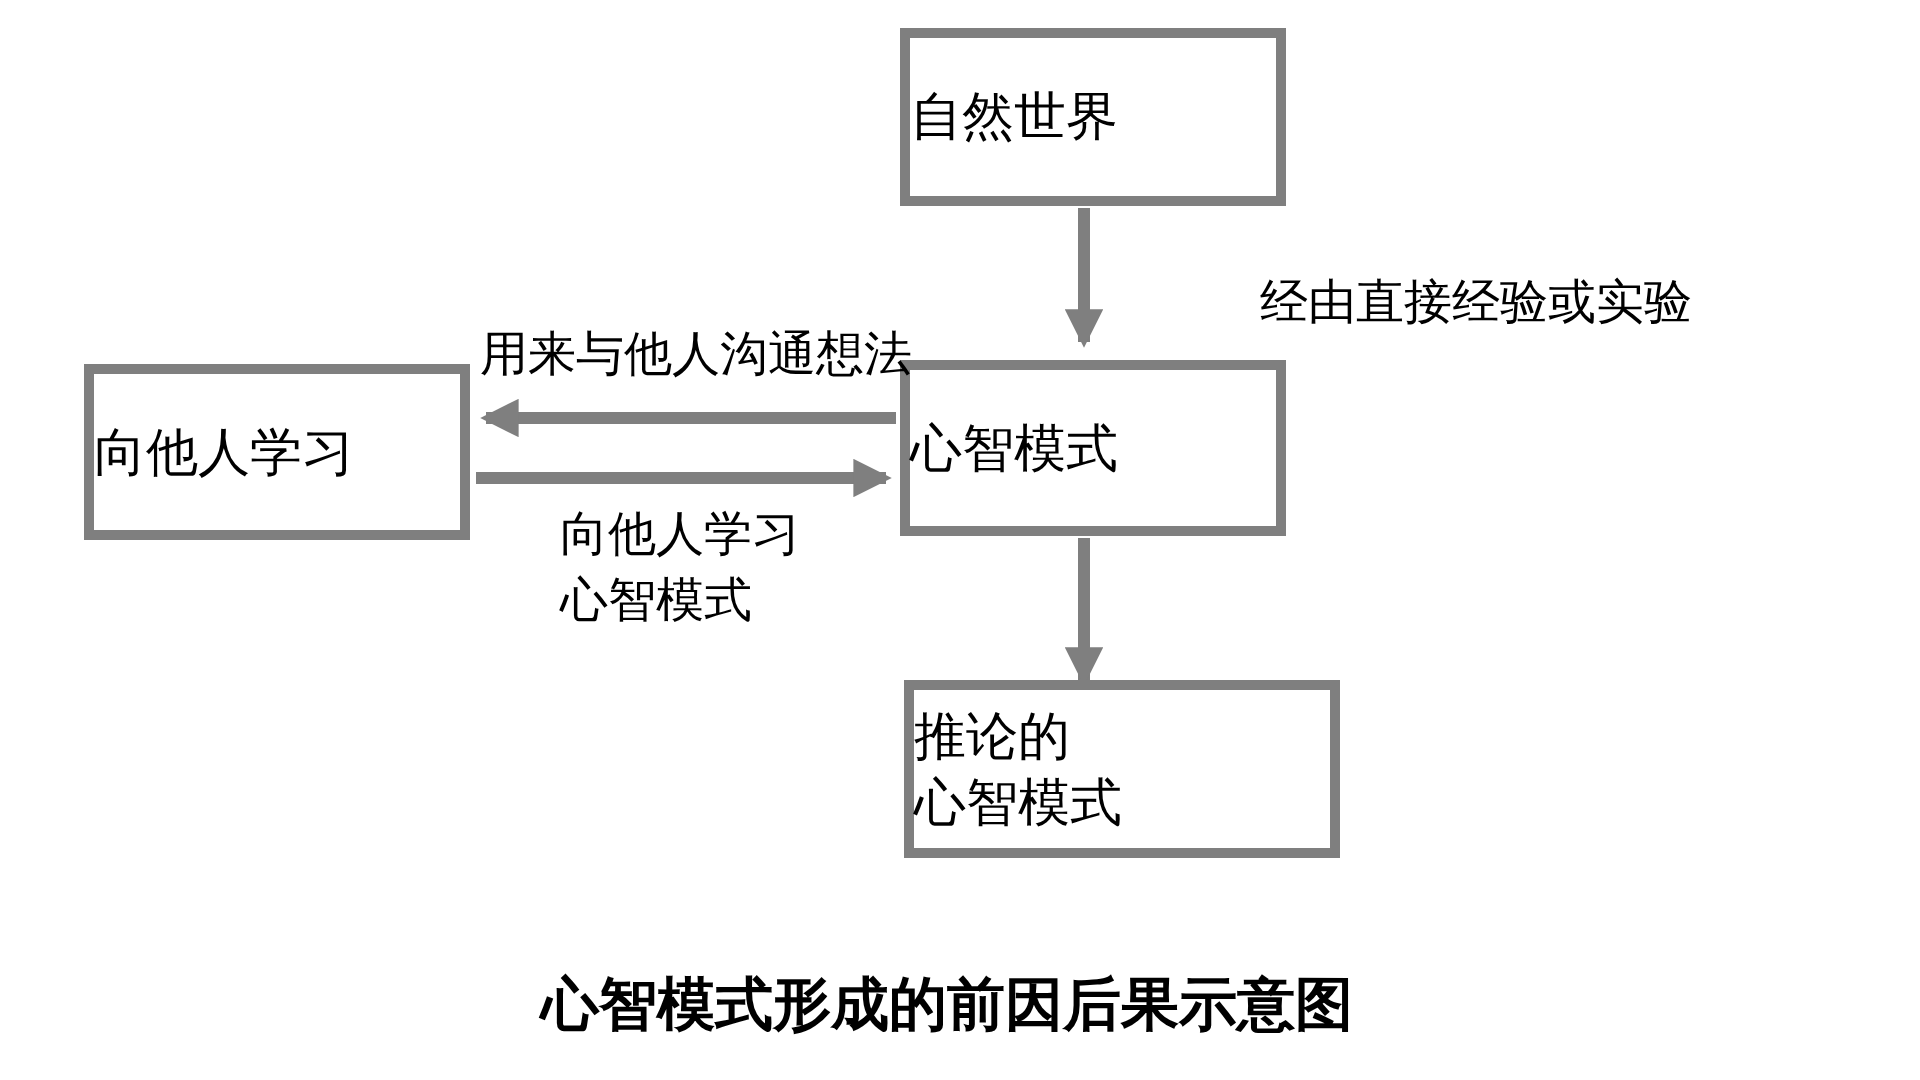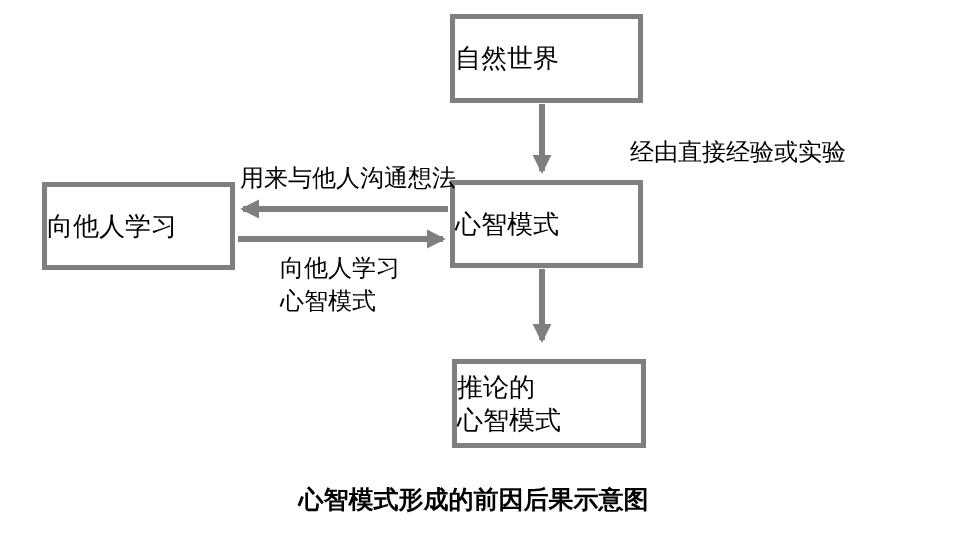--- a/index.html
+++ b/index.html
@@ -38,38 +38,38 @@
     align-items: flex-start;
     justify-content: center;
     text-align: center;
     font-size: 26px;
     line-height: 33px;
     color: var(--ink);
   }
   .box-natural    { left: 450px; top: 14px;  width: 193px; height: 89px; }
   .box-mental     { left: 450px; top: 180px; width: 193px; height: 88px; }
   .box-conceptual { left: 42px;  top: 182px; width: 193px; height: 88px; }
-  .box-inferred   { left: 452px; top: 359px; width: 194px; height: 89px; }
+  .box-inferred   { left: 452px; top: 340px; width: 218px; height: 89px; }
   .edge-label {
     position: absolute;
     font-size: 24px;
     line-height: 28px;
     white-space: nowrap;
     color: var(--ink);
   }
   .label-direct     { left: 630px; top: 138px; }
   .label-communicate{ left: 240px; top: 164px; }
   .label-teaching   { left: 280px; top: 251px; line-height: 33px; }
   .label-cognitive  { left: 630px; top: 292px; }
   .diagram-title {
     position: absolute;
     left: 0; right: 13px;
     top: 483px;
     text-align: center;
-    font-size: 25px;
+    font-size: 29px;
     font-weight: bold;
     color: var(--ink);
   }
 </style>
 </head>
 <body>
 
 <div class="canvas">
 
   <svg class="arrows-layer" width="960" height="540" viewBox="0 0 960 540" xmlns="http://www.w3.org/2000/svg">

